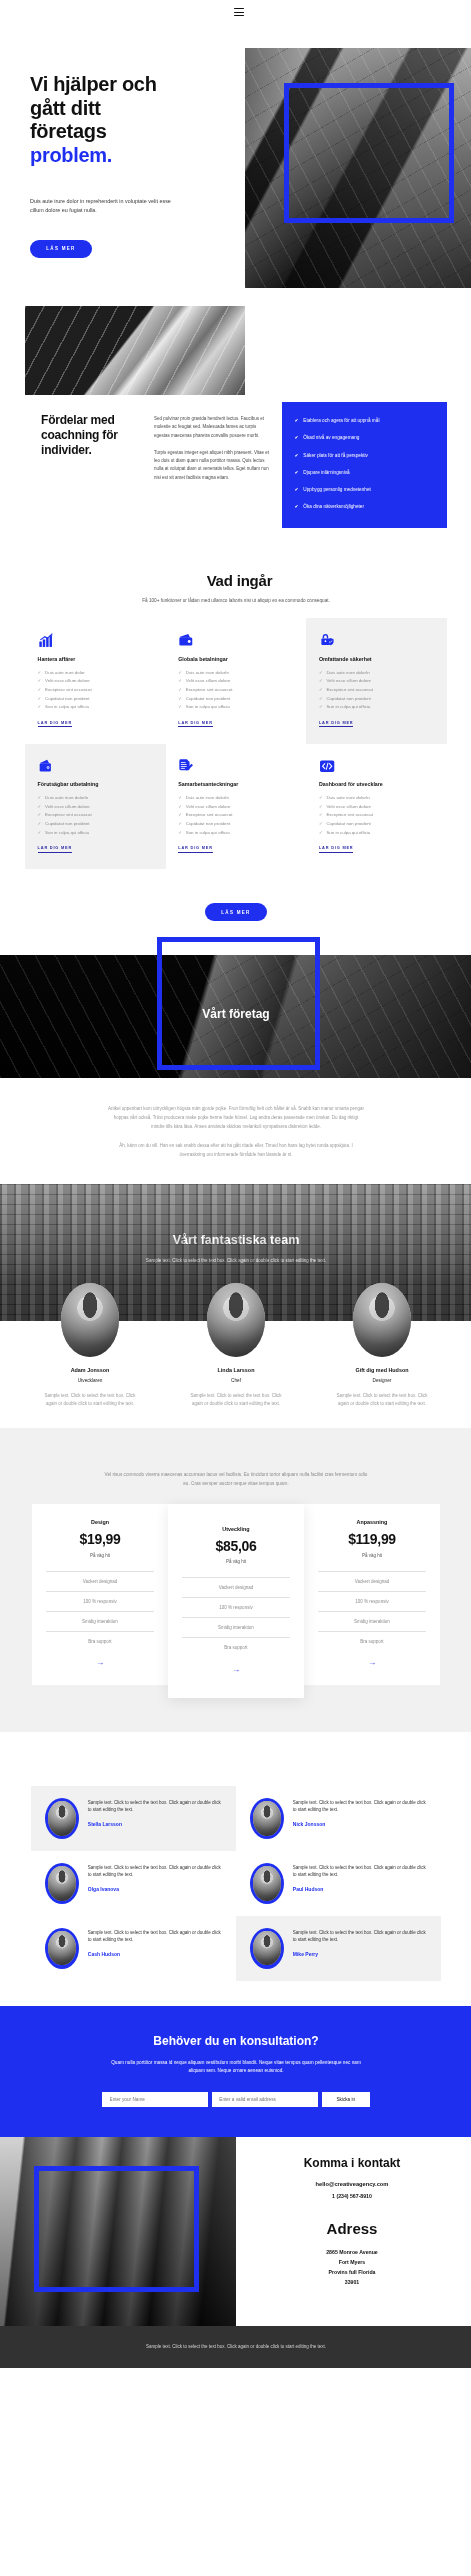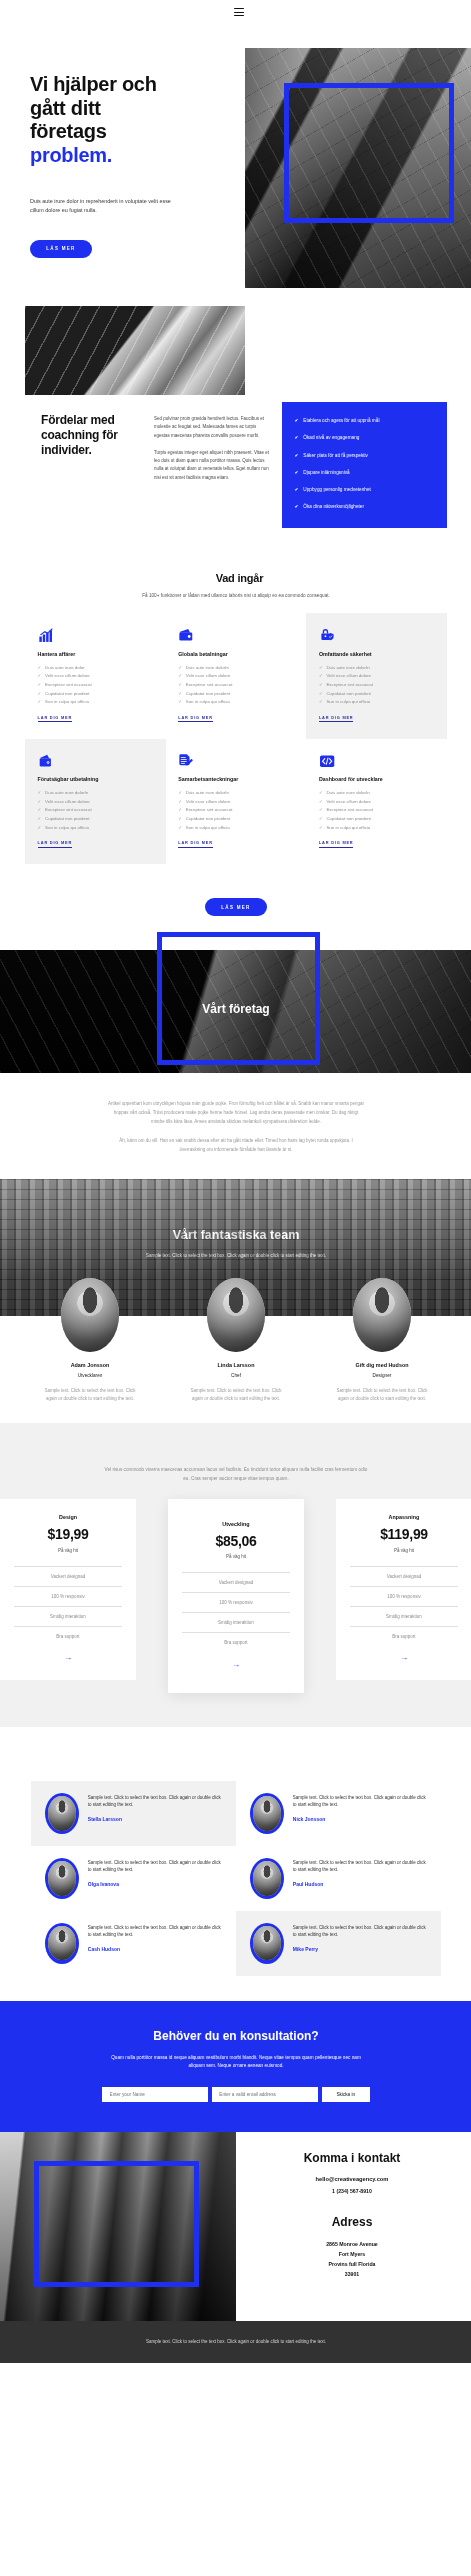--- a/index.html
+++ b/index.html
@@ -91,21 +91,21 @@
     width: 165px; background: #1e2ff0; color: #fff;
     padding: 16.3px 11.3px 17.6px 12.6px; margin-left: 8.8px; align-self: flex-start;
     margin-top: -11.3px;
   }
   .ben-list li { list-style: none; display: flex; gap: 5px; font-size: 4.7px; line-height: 1.4; }
   .ben-list li + li { margin-top: 10.7px; }
   .ben-list .ck { font-size: 4.7px; line-height: 1.4; }
 
   
   .features { padding: 29px 0 5px; }
-  .sec-title { text-align: center; font-size: 11px; font-weight: 700; letter-spacing: -0.2px; padding-left: 7px; }
+  .sec-title { text-align: center; font-size: 15px; font-weight: 700; letter-spacing: -0.2px; padding-left: 7px; }
   .sec-sub { text-align: center; margin-top: 8.8px; font-size: 4.7px; color: #555; }
   .feat-grid { display: grid; grid-template-columns: repeat(3, 1fr); margin: 15px 25px 0; }
   .feat {
     padding: 14px 11.3px 16.3px 12.6px;
   }
   .feat.shade { background: #f1f1f1; }
   .feat-icon { width: 16.3px; height: 16.3px; color: #1e2ff0; }
   .feat-icon svg { width: 100%; height: 100%; display: block; fill: currentColor; }
   .feat h3 { font-size: 5.3px; font-weight: 700; margin-top: 7.5px; }
   .feat ul { margin-top: 7.5px; }
@@ -147,21 +147,21 @@
   .team-cards { display: flex; justify-content: center; gap: 49px; margin-top: -38px; position: relative; z-index: 3; padding-bottom: 21.4px; }
   .tcard { width: 97px; text-align: center; }
   .tcard .avimg { width: 58px; height: 74px; border-radius: 50%; margin: 0 auto; }
   .tcard h3 { margin-top: 10px; font-size: 5.4px; font-weight: 700; }
   .tcard .role { margin-top: 5px; font-size: 4.7px; color: #222; }
   .tcard p { margin-top: 8.8px; font-size: 4.5px; line-height: 1.65; color: #9c9c9c; }
 
   
   .pricing { background: #f1f1f1; padding: 33px 0 34px; }
   .pricing .sec-sub { width: 270px; margin: 10px auto 0; line-height: 1.75; color: #8d8d8d; }
-  .price-grid { display: flex; justify-content: space-between; align-items: flex-start; margin-top: 16.3px; }
+  .price-grid { display: flex; justify-content: center; align-items: flex-start; margin-top: 16.3px; }
   .pcard { width: 136px; background: #fff; padding: 15px 14px 17.6px; text-align: center; }
   .pcard.featured { padding: 21.4px 14px 24px; box-shadow: 0 2.5px 14px rgba(0,0,0,.09); position: relative; z-index: 2; }
   .pcard h3 { font-size: 5.4px; font-weight: 700; }
   .pcard .amount { font-size: 14px; font-weight: 700; margin-top: 6.3px; letter-spacing: -0.3px; }
   .pcard .per { font-size: 4.5px; color: #555; margin-top: 5.7px; }
   .pcard ul { margin-top: 12.6px; }
   .pcard li { list-style: none; font-size: 4.5px; color: #8d8d8d; padding: 7px 0; border-top: 0.6px solid #e0e0e0; }
   .pcard li:last-child { border-bottom: 0; }
   .pcard .arrow { margin-top: 8.8px; color: #1e2ff0; font-size: 8.2px; line-height: 1; }
 
@@ -193,21 +193,21 @@
   }
 
   
   .contact { display: flex; }
   .contact-left { position: relative; width: 236px; height: 189px; }
   .contact-frame { position: absolute; left: 34px; top: 29px; width: 165px; height: 126px; border: 5.7px solid #1e2ff0; z-index: 3; }
   .contact-right { width: 232px; padding: 19px 19px 0; text-align: center; }
   .contact-right h2 { font-size: 12px; font-weight: 700; }
   .contact-right .line { margin-top: 10.7px; font-size: 5.7px; font-weight: 700; }
   .contact-right .line.sm { margin-top: 5.7px; font-size: 5.2px; }
-  .contact-right h3 { margin-top: 21px; font-size: 12px; font-weight: 700; }
+  .contact-right h3 { margin-top: 21px; font-size: 15px; font-weight: 700; }
   .contact-right .addr { margin-top: 10px; font-size: 5.2px; font-weight: 700; line-height: 1.95; }
 
   
   .footer { background: #323232; color: #d2d2d2; text-align: center; padding: 16.3px 0 17.6px; }
   .footer p { font-size: 4.5px; line-height: 1.75; }
 </style>
 </head>
 <body>
 
 <div class="page" data-name="landing-page">

